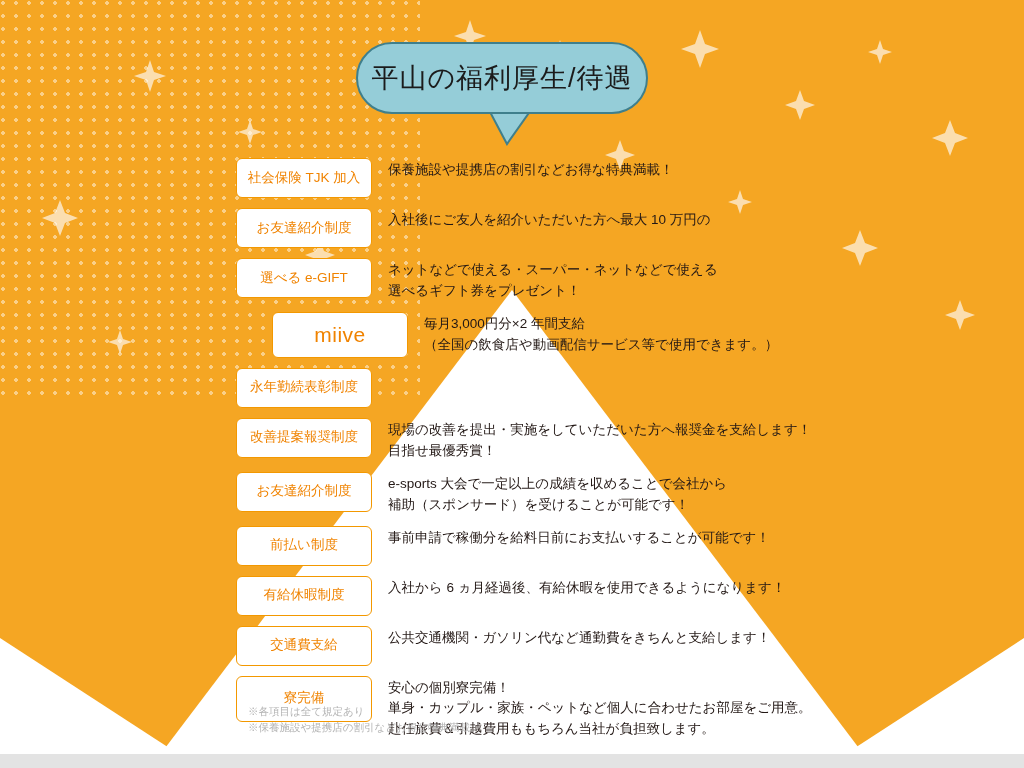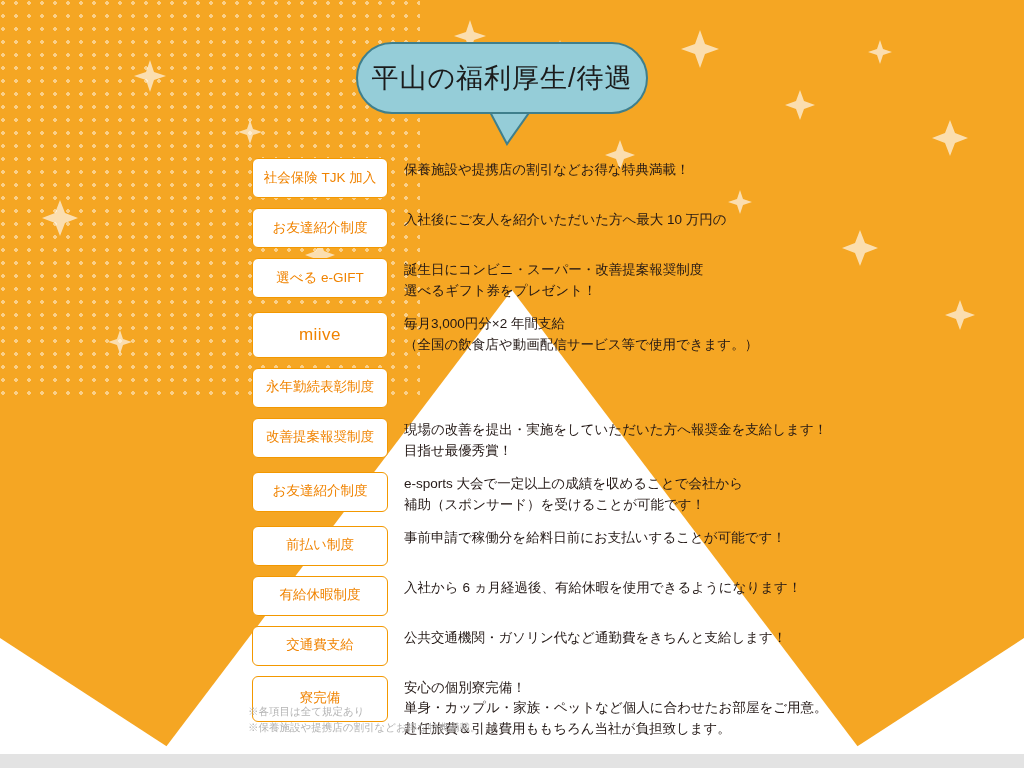--- a/index.html
+++ b/index.html
@@ -109,21 +109,21 @@
     position: absolute;
     left: 487px;
     top: 110px;
     width: 46px;
     height: 36px;
   }
 
   
   .rows {
     position: absolute;
-    left: 252px;
+    left: 236px;
     top: 158px;
     width: 700px;
   }
   .row {
     display: flex;
     align-items: flex-start;
     margin-bottom: 10px;
   }
   .tag {
     flex: 0 0 auto;
@@ -137,22 +137,23 @@
     display: flex;
     align-items: center;
     justify-content: center;
     text-align: center;
     box-sizing: border-box;
     padding: 4px 2px;
     line-height: 1.25;
   }
   .tag.tall { min-height: 46px; }
   .tag.miive {
-    font-size: 17px;
+    font-size: 21px;
     letter-spacing: 0.5px;
+    margin-left: 36px;
   }
   .desc {
     flex: 1 1 auto;
     padding-left: 16px;
     color: #231815;
     font-size: 13.5px;
     line-height: 1.55;
     padding-top: 2px;
   }
   .desc div { white-space: nowrap; }
@@ -223,21 +224,21 @@
     <div class="row">
       <div class="tag">お友達紹介制度</div>
       <div class="desc">
         <div>入社後にご友人を紹介いただいた方へ最大 10 万円の</div>
       </div>
     </div>
 
     <div class="row">
       <div class="tag">選べる e-GIFT</div>
       <div class="desc">
-        <div>誕生日にコンビニ・スーパー・改善提案報奨制度</div>
+        <div>ネットなどで使える・スーパー・ネットなどで使える</div>
         <div>選べるギフト券をプレゼント！</div>
       </div>
     </div>
 
     <div class="row">
       <div class="tag tall miive">miive</div>
       <div class="desc">
         <div>毎月3,000円分×2 年間支給</div>
         <div>（全国の飲食店や動画配信サービス等で使用できます。）</div>
       </div>

